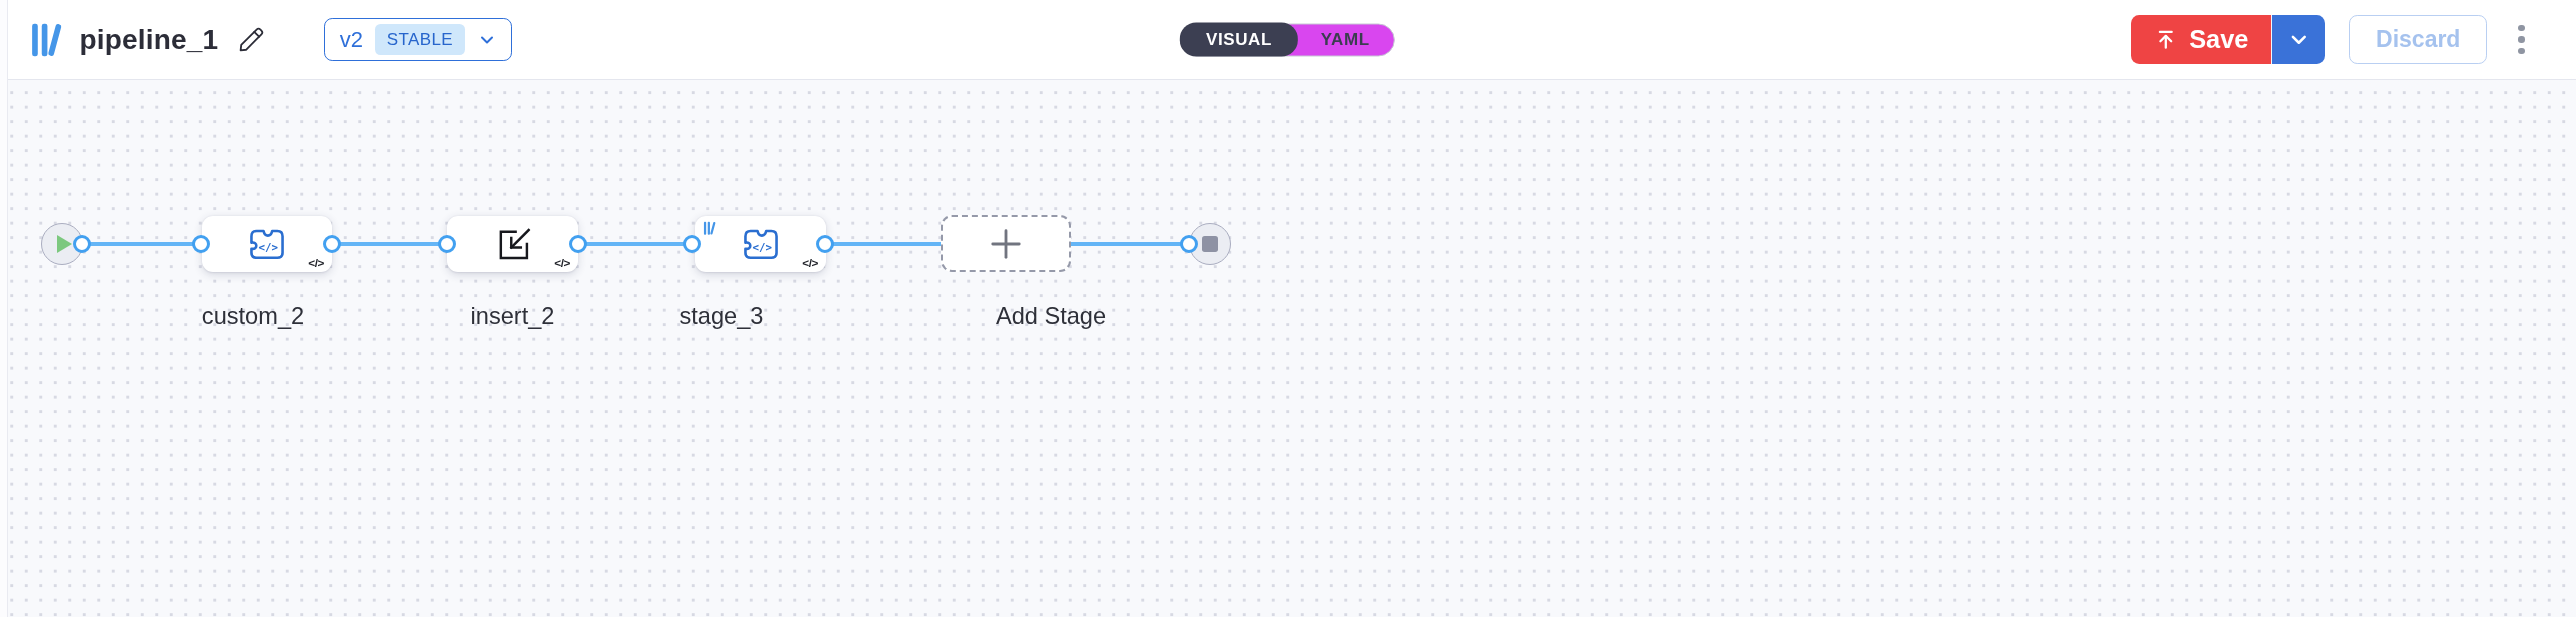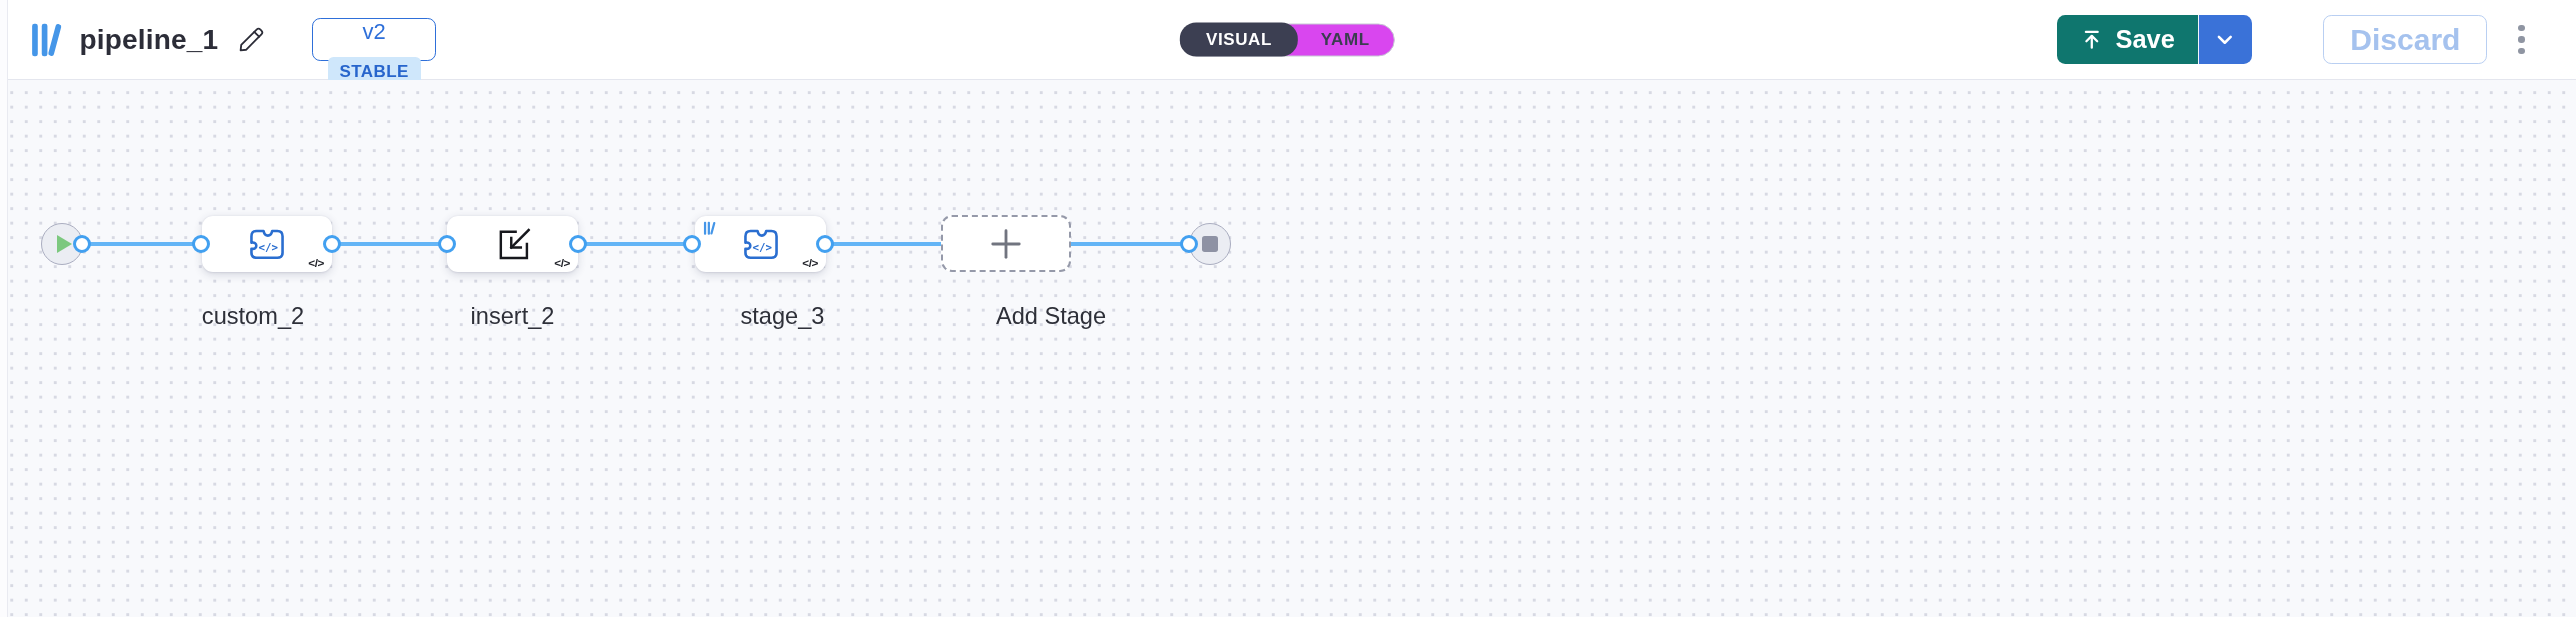--- a/index.html
+++ b/index.html
@@ -11,44 +11,44 @@
   .left-rail { position:absolute; left:0; top:0; bottom:0; width:8.2px; background:#fcfcfe;
                border-right:0.9px solid #e9eaf1; z-index:50; }
 
   
   .topbar { position:relative; height:80px; background:#ffffff; border-bottom:0.9px solid #e4e6ee;
             display:flex; align-items:center; padding:0 44px 0 30px; }
   .tb-left { display:flex; align-items:center; gap:15.4px; }
   .logo { display:flex; align-items:center; }
   .title { font-size:28px; font-weight:700; color:#2c2d38; letter-spacing:0.2px; }
   .icon-btn { background:none; border:none; cursor:pointer; display:flex; align-items:center; padding:3.6px; }
-  .version-btn { margin-left:27px; display:flex; align-items:center; gap:11.8px; height:43px;
-                 background:#ffffff; border:1.8px solid #2e6fd9; border-radius:8.2px; padding:0 14.5px; cursor:pointer;flex-direction:column; }
+  .version-btn { margin-left:39px; display:flex; align-items:center; gap:11.8px; height:43px;
+                 background:#ffffff; border:1.8px solid #2e6fd9; border-radius:8.2px; padding:0 14.5px; cursor:pointer; }
   .version-label { font-size:22px; color:#2e6fd9; }
-  .stable-badge { font-size:17px; font-weight:700; letter-spacing:0.4px; color:#2765cc;
+  .stable-badge { font-size:17px; font-weight:400; letter-spacing:0.4px; color:#2765cc;
                   background:#cfe7fb; border-radius:5.4px; padding:5.4px 11.8px; }
 
   .tb-center { position:absolute; left:50%; top:50%; transform:translate(-50%,-50%); }
   .mode-toggle { display:inline-flex; align-items:center; border:1.8px solid #c6c9d4;
                  border-radius:18px; background:#d946ef; }
   .mode-opt { border:none; background:transparent; font-family:"Liberation Sans", sans-serif;
               font-size:17px; font-weight:700; letter-spacing:0.6px; color:#3a3d4f;
               padding:5.4px 24.5px; cursor:pointer; }
   .mode-opt.active { background:#3c3f52; color:#ffffff; border-radius:16.3px; margin:-1.8px; padding:7.3px 26px; }
 
   .tb-right { margin-left:auto; display:flex; align-items:center; gap:23.6px; }
   .save-split { display:flex; height:49px; border-radius:8.2px; overflow:hidden; }
-  .save-main { display:flex; align-items:center; gap:11.8px; background:#0f766e; color:#ffffff;
+  .save-main { display:flex; align-items:center; gap:11.8px; background:#ef4444; color:#ffffff;
                border:none; font-family:"Liberation Sans", sans-serif; font-size:25.4px; font-weight:700;
                padding:0 23px; cursor:default; }
   .save-caret { width:54px; background:#3a72d8; border:none; border-left:1.8px solid #f2f6fd;
                 display:flex; align-items:center; justify-content:center; cursor:pointer; }
   .discard-btn { height:49px; padding:0 26px; background:#ffffff; border:1.8px solid #b9cff2;
                  border-radius:8.2px; color:#a5c2ee; font-family:"Liberation Sans", sans-serif;
-                 font-size:30px; font-weight:700; cursor:default;margin-left:48px; }
+                 font-size:23px; font-weight:700; cursor:default; }
   .kebab { display:flex; flex-direction:column; gap:5.4px; background:none; border:none;
            padding:5.4px 7.3px; cursor:pointer; }
   .kebab i { width:6.4px; height:6.4px; border-radius:50%; background:#8f95a2; }
 
   
   .canvas { position:relative; width:2576px; height:544px; background-color:#f8f9fc;
             background-image:radial-gradient(#d7d9e3 1.5px, transparent 1.5px);
             background-size:14.5px 14.5px; background-position:4.5px 5.4px; }
 
   .edge { position:absolute; top:162px; height:3.6px; background:#64b5f6; z-index:1; }
@@ -218,17 +218,17 @@
     <div class="port" style="left:192px"></div>
     <div class="port" style="left:323px"></div>
     <div class="port" style="left:438px"></div>
     <div class="port" style="left:569px"></div>
     <div class="port" style="left:683px"></div>
     <div class="port" style="left:816px"></div>
     <div class="port" style="left:1180px"></div>
 
     <div class="node-label" style="left:188px;width:130px">custom_2</div>
     <div class="node-label" style="left:447px;width:131px">insert_2</div>
-    <div class="node-label" style="left:717px;width:131px">stage_3</div>
+    <div class="node-label" style="left:656px;width:131px">stage_3</div>
     <div class="node-label" style="left:986px;width:130px">Add Stage</div>
   </div>
 </div>
 
 
 </body></html>

